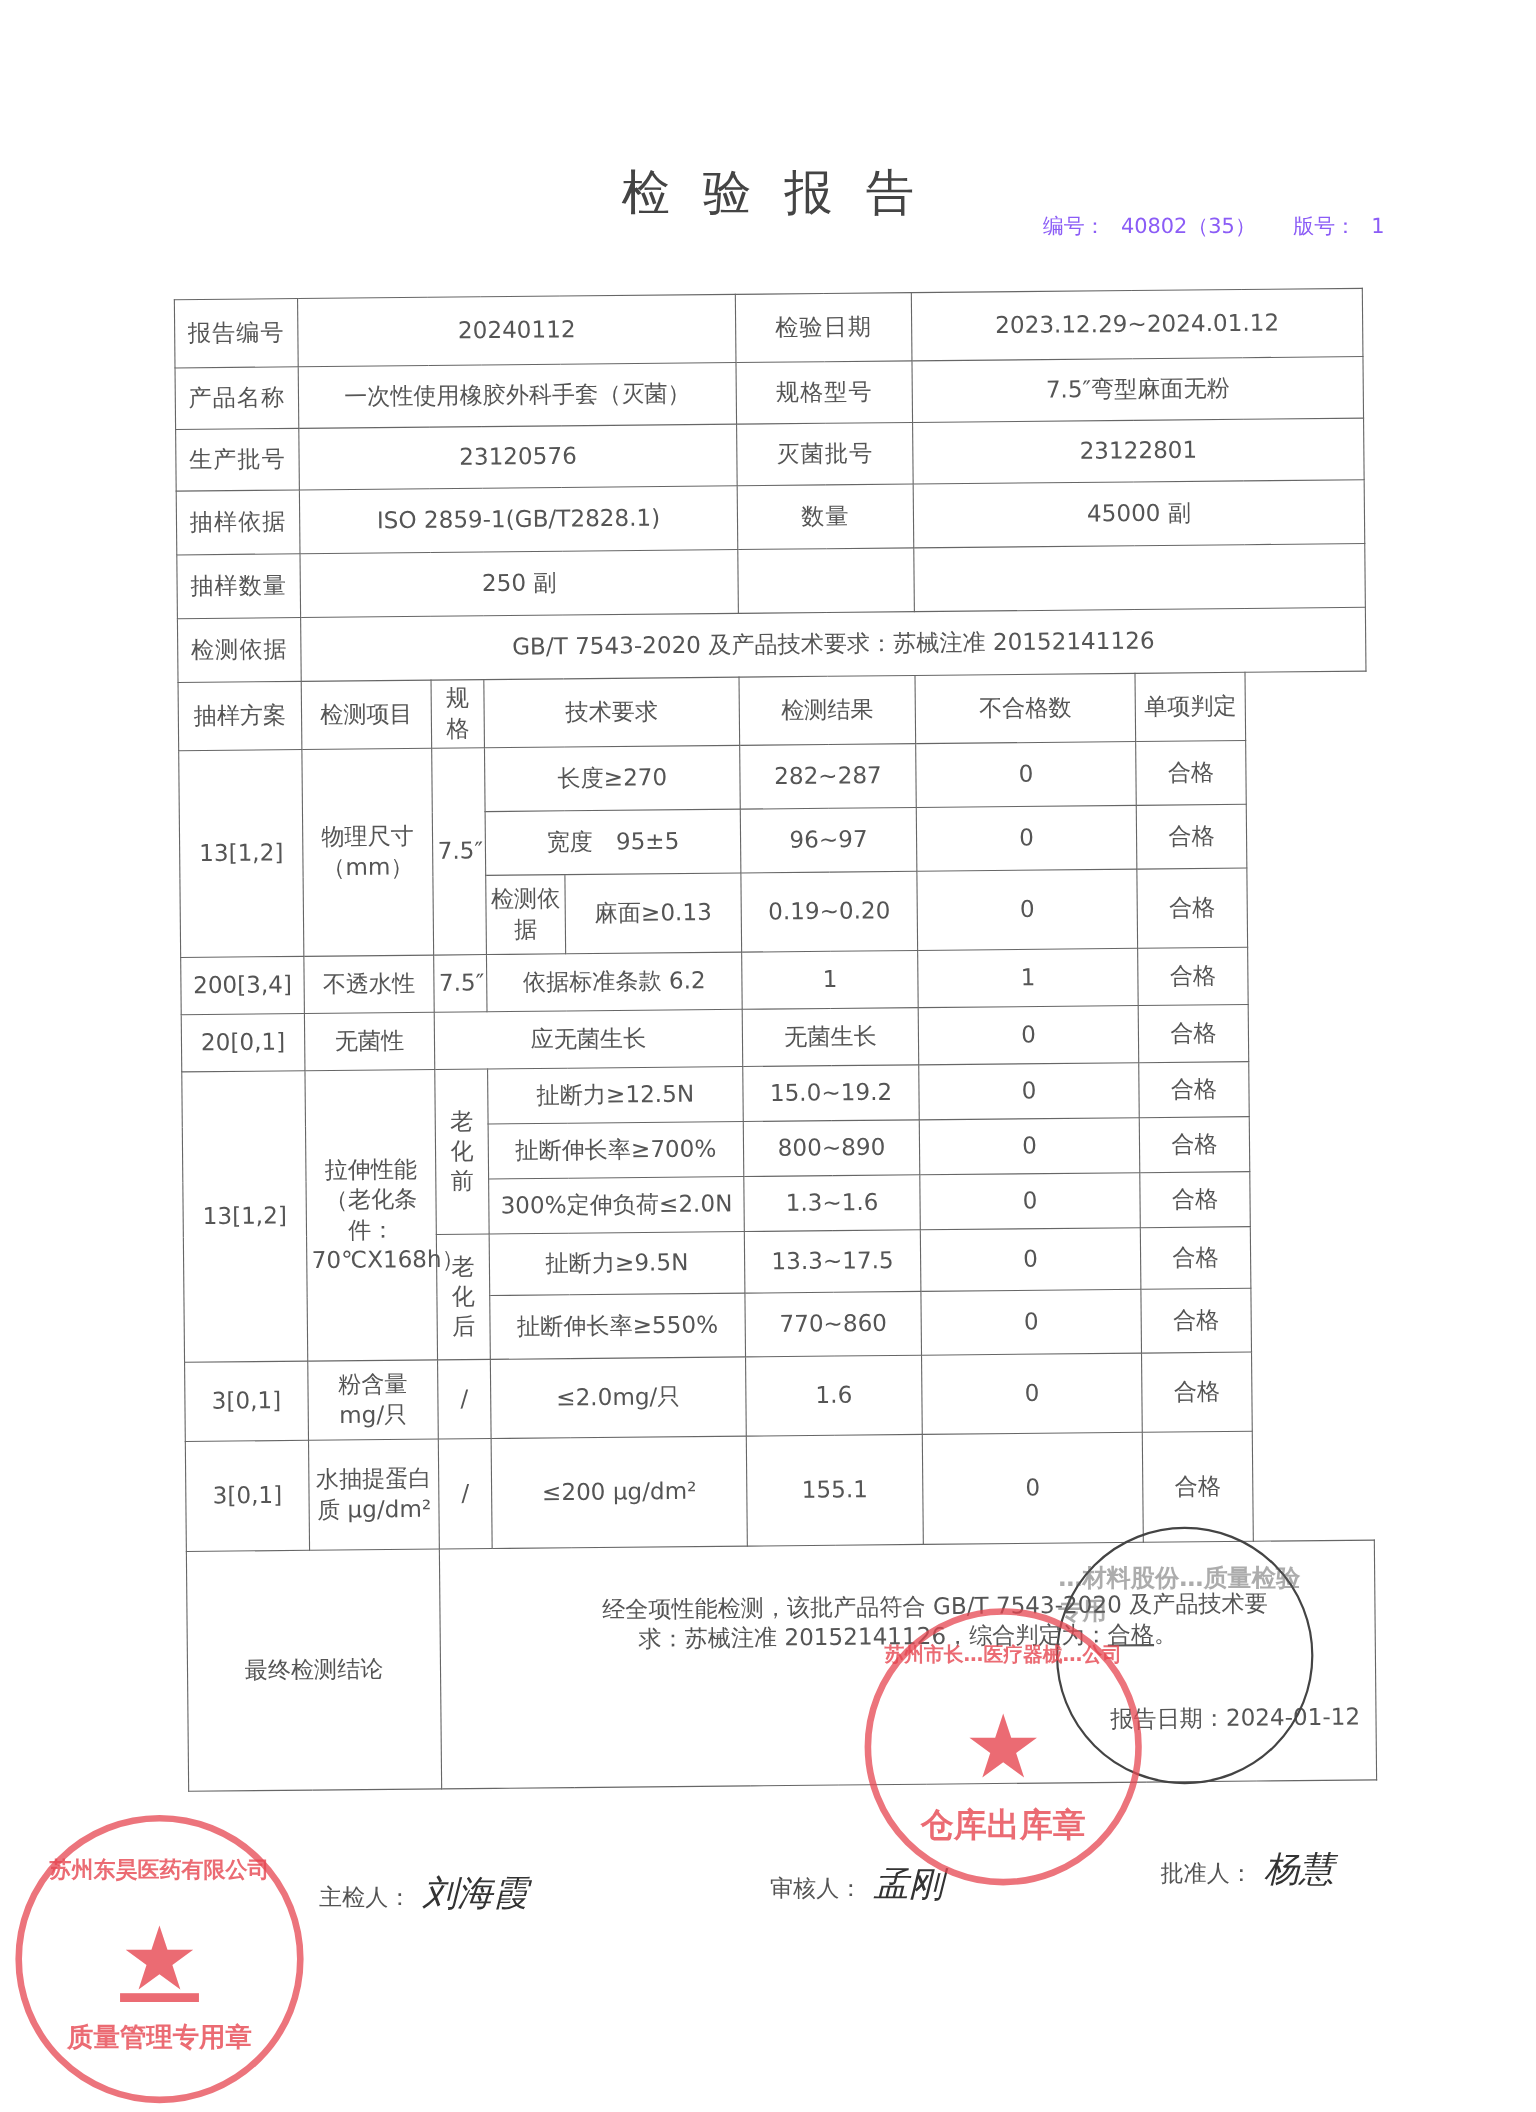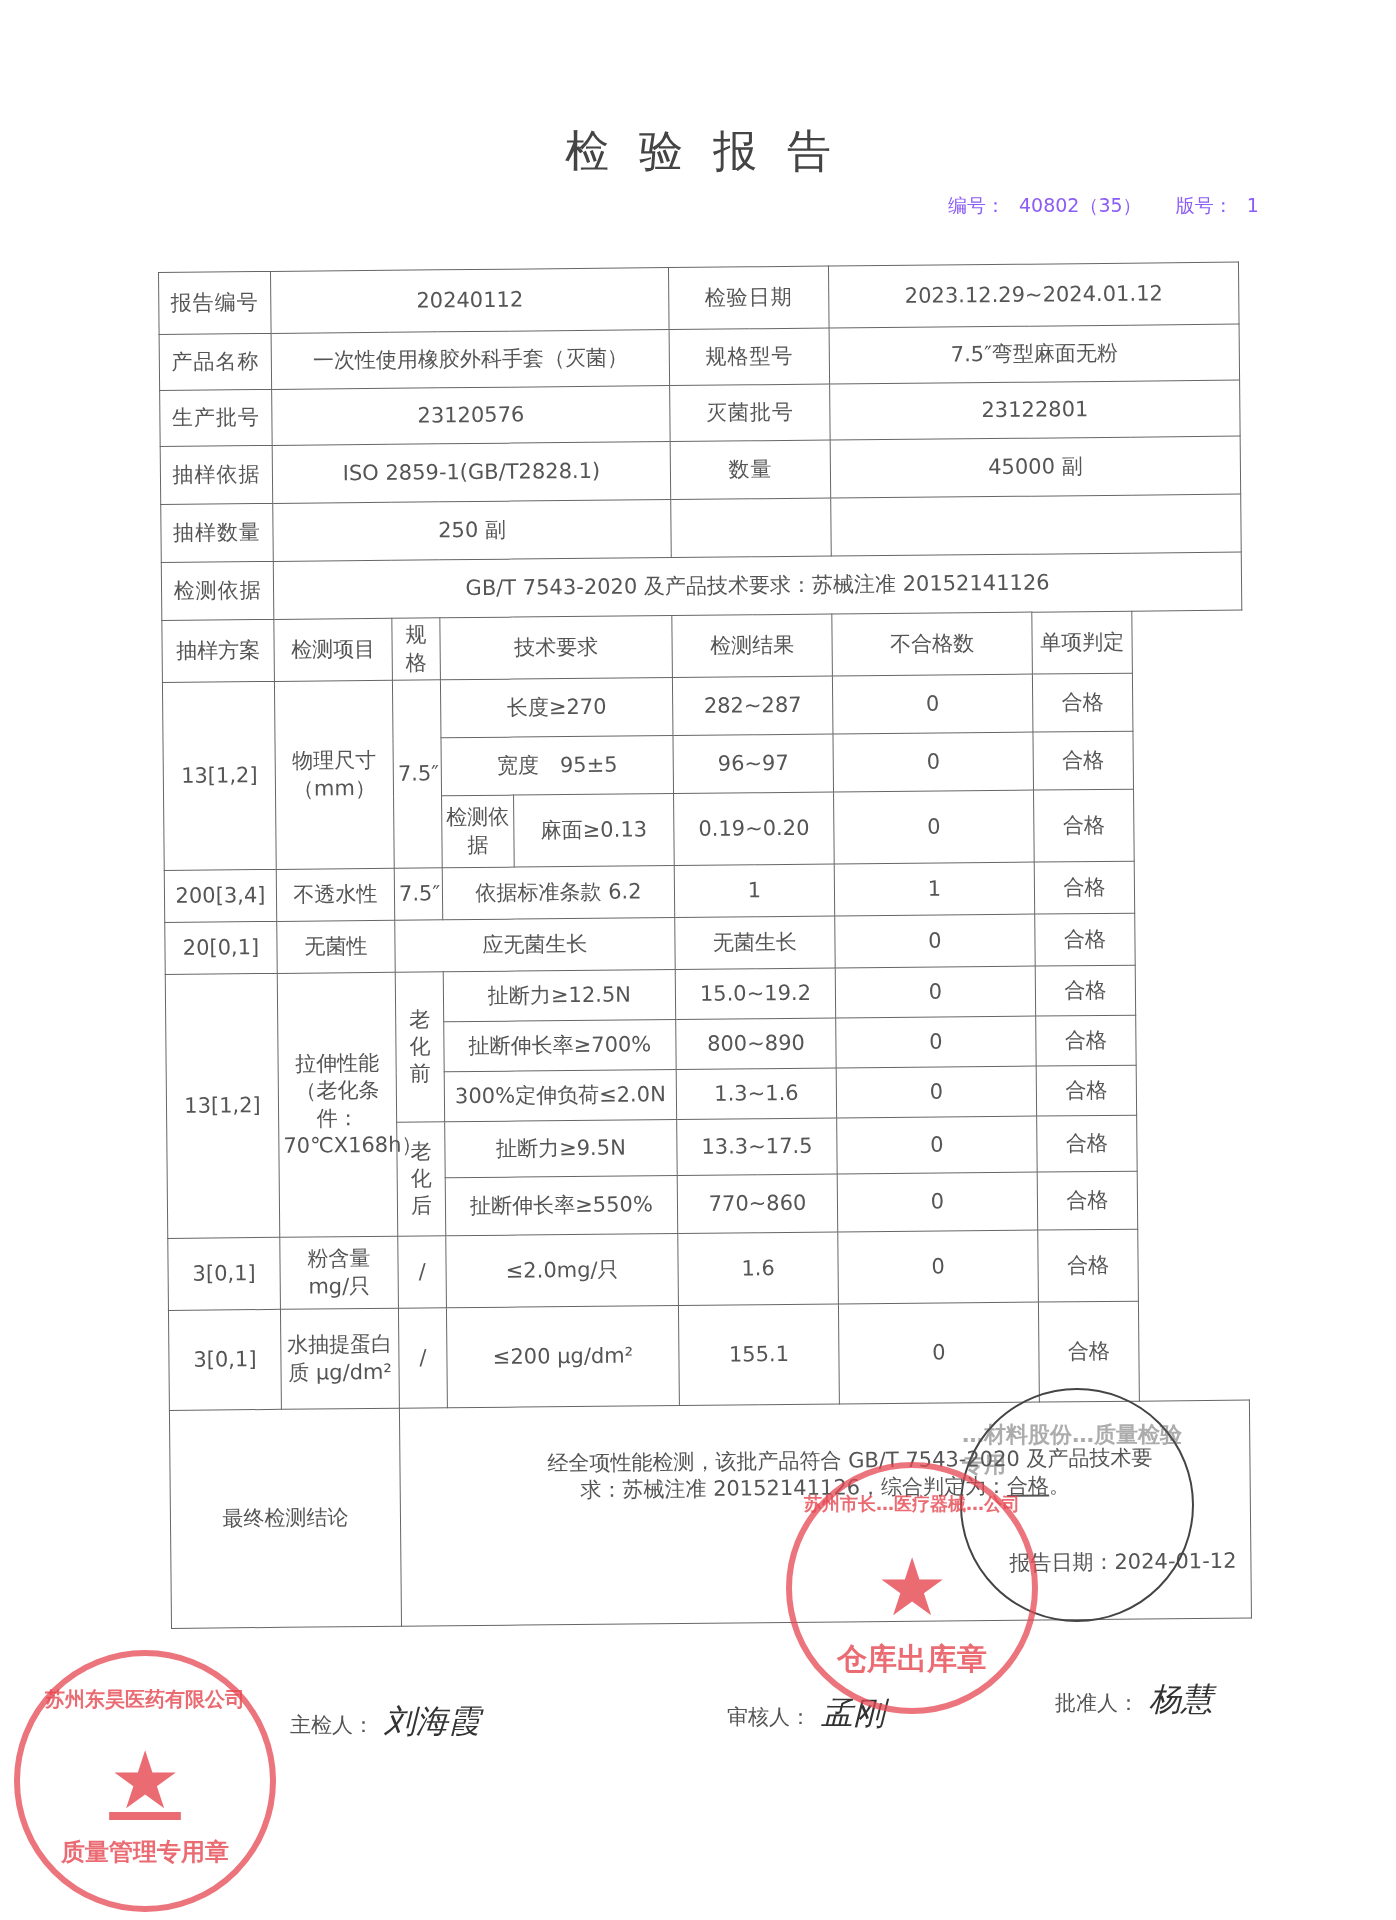--- a/index.html
+++ b/index.html
@@ -1,21 +1,21 @@
 <!DOCTYPE html>
 <html><head>
 <meta charset="utf-8">
 <style>
   html, body { margin: 0; padding: 0; }
   body {
     width: 1396px; height: 1920px; background: #ffffff; position: relative; overflow: hidden;
     font-family: "DejaVu Sans", "Liberation Sans", sans-serif; color: #555;
   }
   .title {
-    position: absolute; left: 565px; top: 122px; font-family: Liberation Sans, sans-serif;
+    position: absolute; left: 565px; top: 146px; font-family: Liberation Sans, sans-serif;
     font-size: 44px; letter-spacing: 30px; color: #444;
   }
   .docno {
     position: absolute; left: 948px; top: 193px; font-size: 19px; color: #8b5cf6;
   }
   .docno span { margin-right: 14px; }
   table.report {
     position: absolute; left: 158px; top: 272px; width: 1080px;
     border-collapse: collapse; table-layout: fixed;
     transform: rotate(-0.55deg); transform-origin: left top;
@@ -234,21 +234,21 @@
       </div>
     </td>
   </tr>
 </tbody>
   </table>
 
 <div class="signatures">
   <div class="sig" style="left:290px; top:0px">
     <span>主检人：</span><span class="name">刘海霞</span>
   </div>
-  <div class="sig" style="left:727px; top:-8px">
+  <div class="sig" style="left:700px; top:-8px">
     <span>审核人：</span><span class="name">孟刚</span>
   </div>
   <div class="sig" style="left:1055px; top:-22px">
     <span>批准人：</span><span class="name">杨慧</span>
   </div>
 </div>
 
 <div class="stamp stamp-grey" style="left:960px; top:1388px; width:230px; height:230px;">
   <span class="arc" style="top:30px; font-size:22px;">…材料股份…质量检验专用</span>
 </div>

